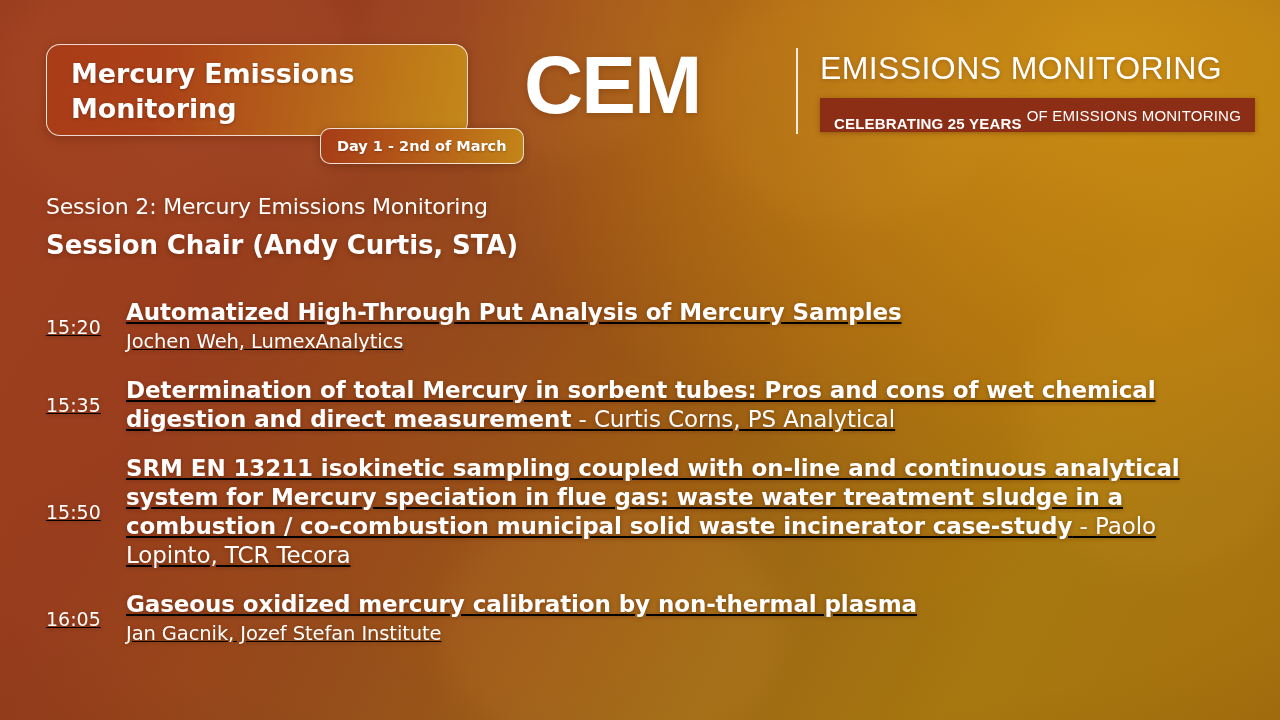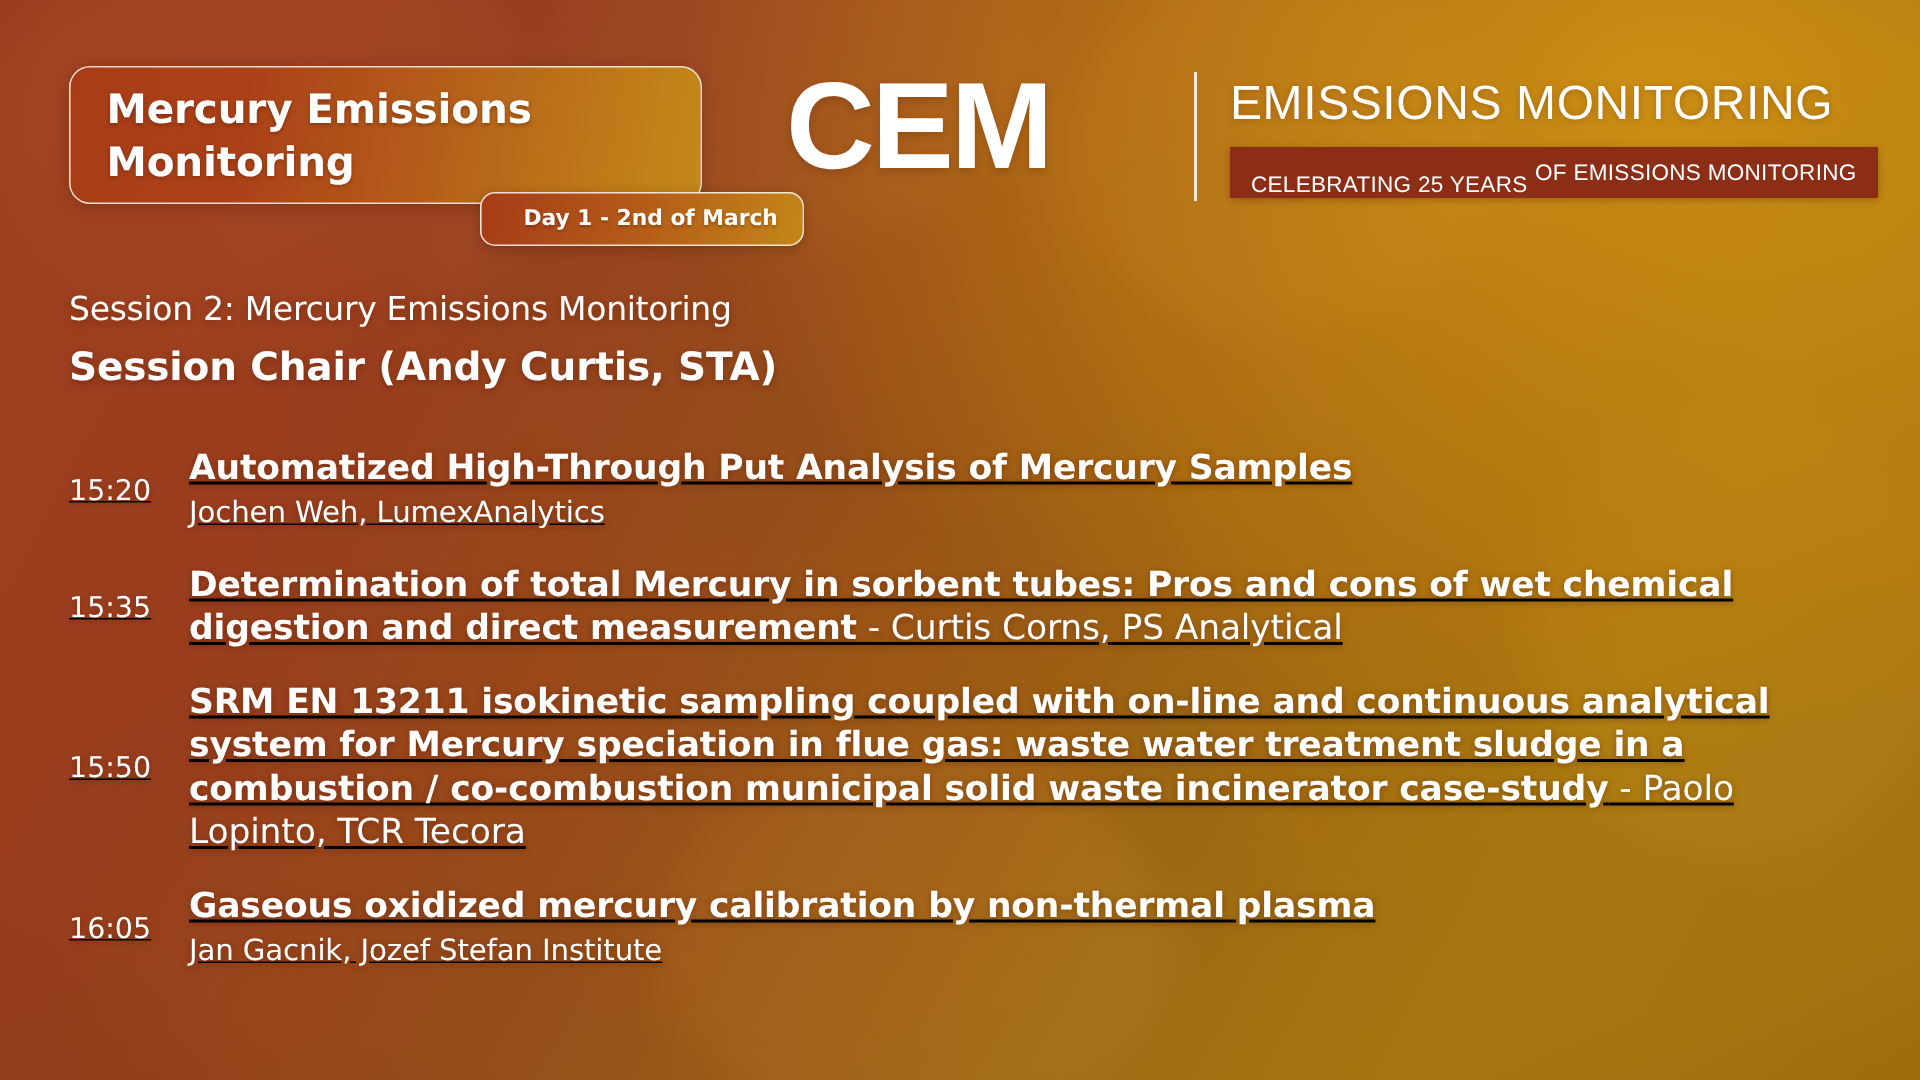--- a/index.html
+++ b/index.html
@@ -90,21 +90,20 @@
     background: linear-gradient(100deg, #a63c17 0%, #b45c18 50%, #c48618 100%);
     box-shadow: 0 2px 8px rgba(60,20,4,0.30);
     box-sizing: border-box;
   }
   .day-badge span {
     color: #ffffff;
     font-size: 14.5px;
     font-weight: bold;
     white-space: nowrap;
     text-shadow: 0 1px 2px rgba(80,26,6,0.4);
-    margin-left: 12px;
   }
 
   
   .cem-lockup {
     position: absolute;
     left: 524px;
     top: 40px;
     height: 100px;
   }
   .cem-word {
@@ -146,21 +145,21 @@
     height: 34px;
     padding: 0 14px;
     display: flex;
     align-items: center;
     background: #8c2d16;
     box-shadow: 0 1px 5px rgba(60,18,4,0.35);
   }
   .cem-ribbon .strong {
     color: #ffffff;
     font-size: 15px;
-    font-weight: normal;
+    font-weight: bold;
     letter-spacing: 0.2px;
     white-space: nowrap;
     font-family: "Liberation Sans", sans-serif;
     margin-top: 16px;
   }
   .cem-ribbon .norm {
     color: #ffffff;
     font-size: 15px;
     font-weight: normal;
     letter-spacing: 0.2px;

